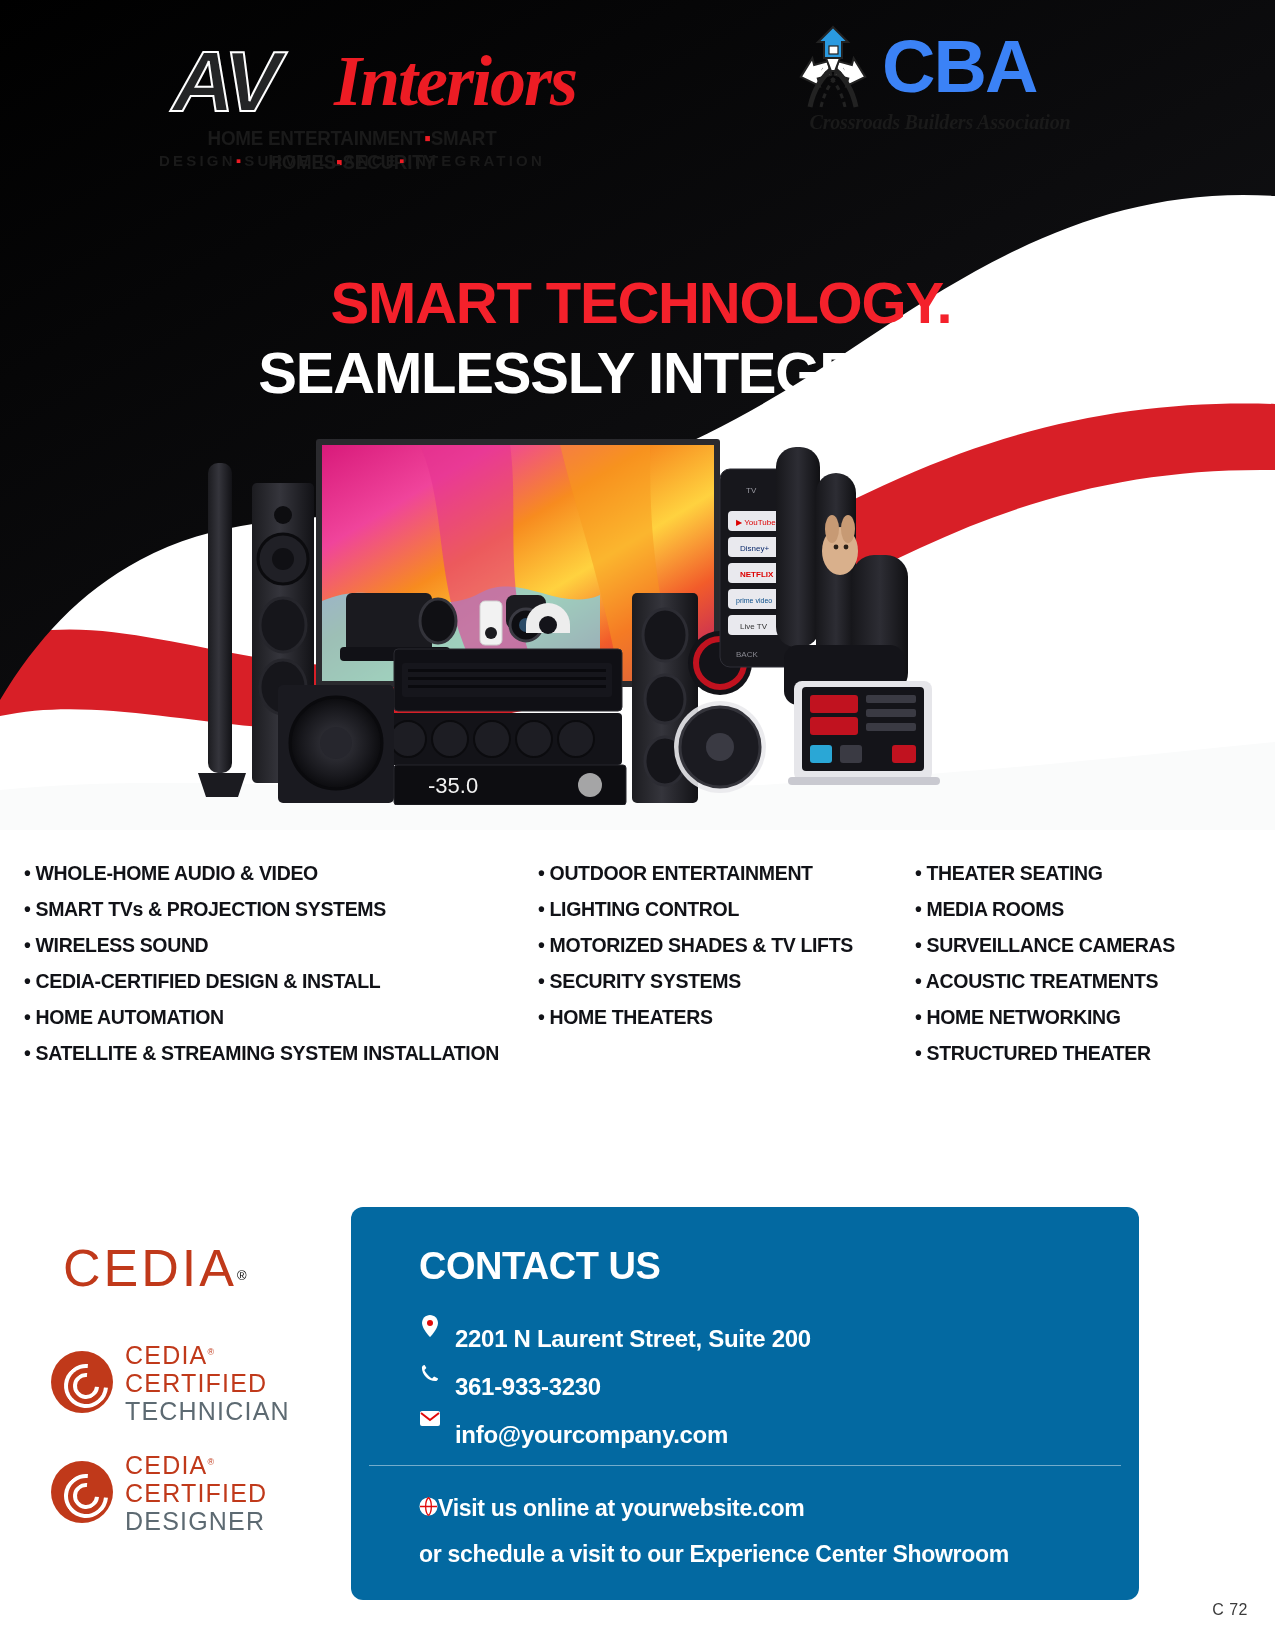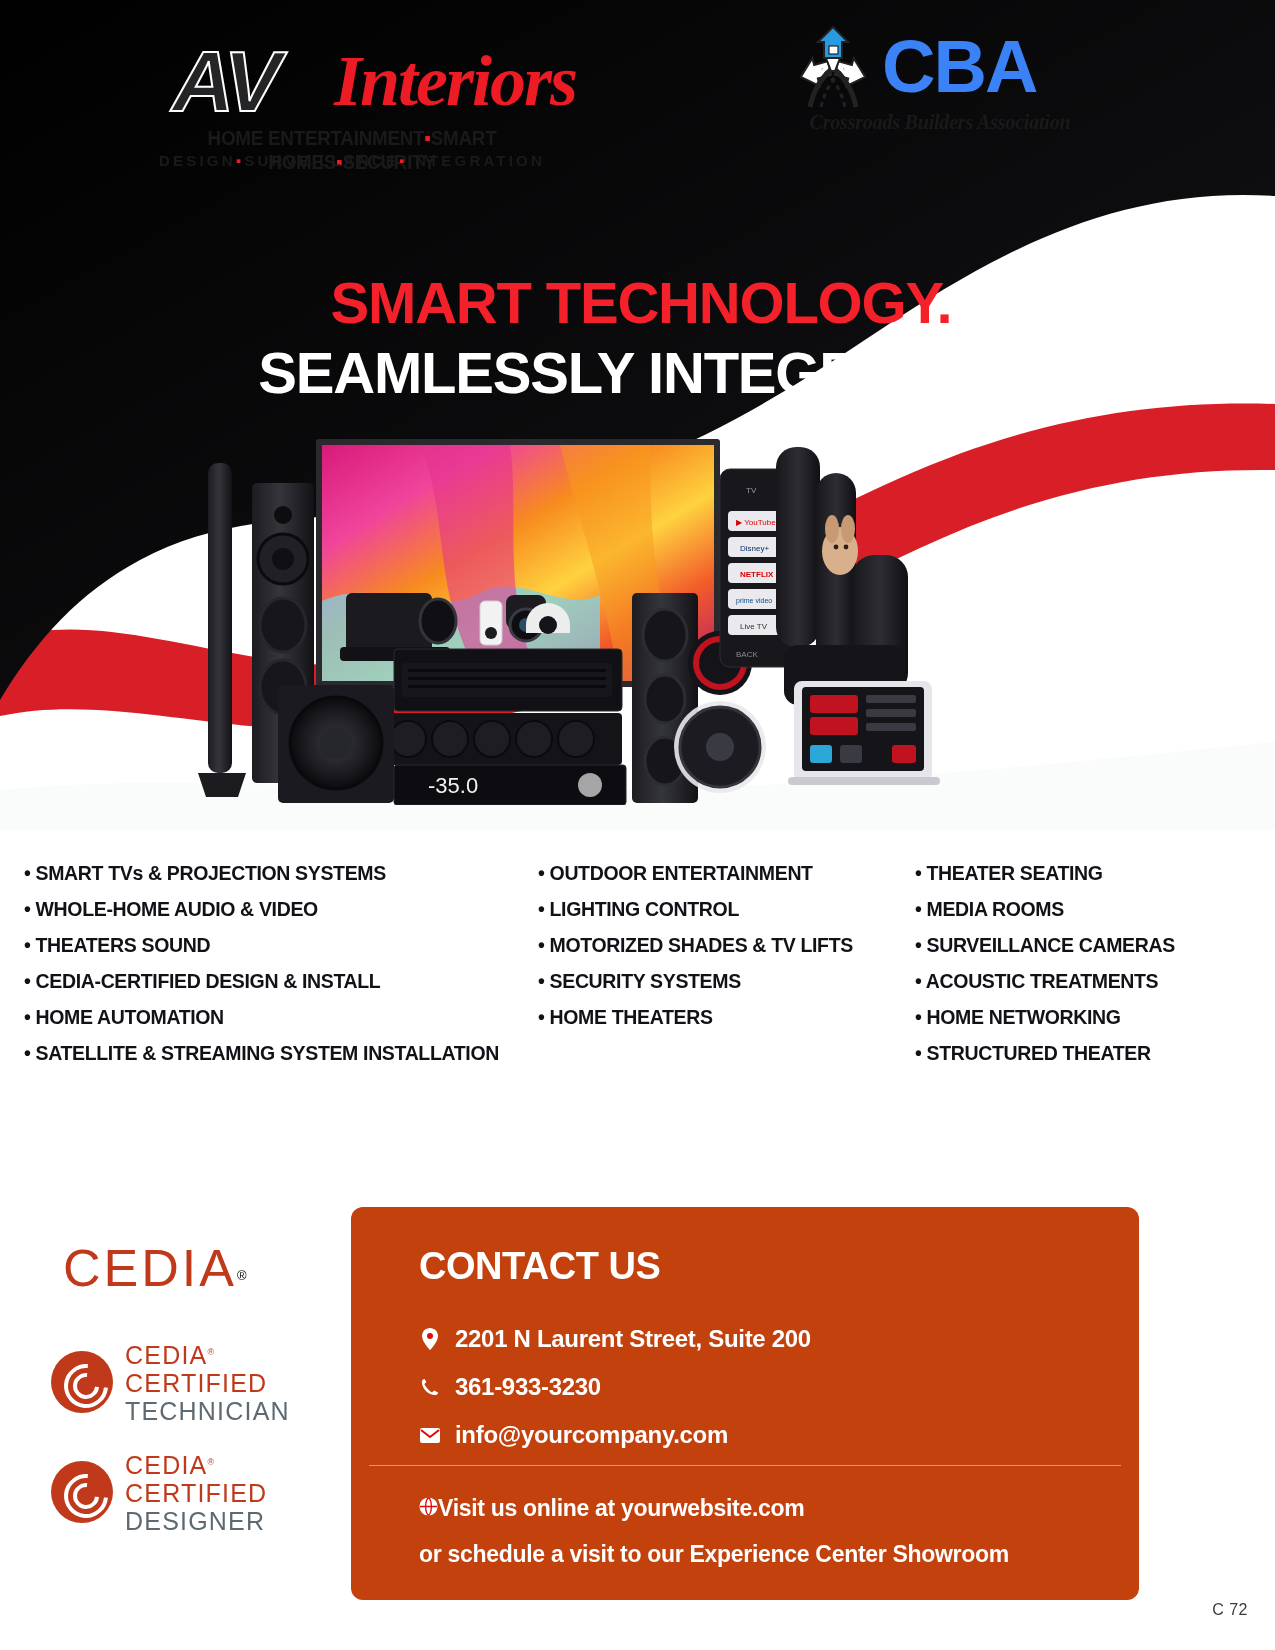--- a/index.html
+++ b/index.html
@@ -112,30 +112,30 @@
   }
   .cb-lines { line-height:28px; }
   .cb-l1 { font-size:25px; color:#c0391a; letter-spacing:1.2px; }
   .cb-l1 sup { font-size:9px; }
   .cb-l2 { font-size:25px; color:#c0391a; letter-spacing:1.2px; }
   .cb-l3 { font-size:25px; color:#5d6a72; letter-spacing:1.2px; }
 
   
   .contact {
     position:absolute; left:351px; top:1207px; width:788px; height:393px;
-    background:#c2410c; border-radius:12px; color:#fff;
+    background:#0369a1; border-radius:12px; color:#fff;
   }
   .contact-title {
     position:absolute; left:68px; top:38px;
     font-family:"Liberation Sans", sans-serif; font-weight:bold;
     font-size:38px; letter-spacing:-0.5px;
   }
   .contact-lines { position:absolute; left:68px; top:108px; width:680px; }
   .cline {
-    display:flex; align-items:center; gap:14px;
+    display:flex; align-items:flex-start; gap:14px;
     font-family:"Liberation Sans", sans-serif; font-weight:bold;
     font-size:24px; line-height:48px; letter-spacing:-0.3px;
   }
   .cline .ci { width:22px; display:flex; justify-content:center; flex:0 0 auto; }
   .divider {
     position:absolute; left:18px; top:258px; width:752px; height:1px;
     background:rgba(255,255,255,0.45);
   }
   .contact-foot { position:absolute; left:68px; top:278px; width:690px; }
   .fline {
@@ -397,23 +397,23 @@
           <rect x="660" y="320" width="22" height="18" rx="3" fill="#3a3a43"></rect>
           <rect x="712" y="320" width="24" height="18" rx="3" fill="#c1121f"></rect>
           <rect x="608" y="352" width="152" height="8" rx="4" fill="#c9c9d0"></rect>
         </g>
       </svg>
     </div>
   </div>
 
   <div class="services">
     <div class="svc-col c1">
+      <div class="svc-item"><span>•</span> <span>WHOLE-HOME AUDIO &amp; VIDEO</span></div>
       <div class="svc-item"><span>•</span> <span>SMART TVs &amp; PROJECTION SYSTEMS</span></div>
-      <div class="svc-item"><span>•</span> <span>WHOLE-HOME AUDIO &amp; VIDEO</span></div>
-      <div class="svc-item"><span>•</span> <span>THEATERS SOUND</span></div>
+      <div class="svc-item"><span>•</span> <span>WIRELESS SOUND</span></div>
       <div class="svc-item"><span>•</span> <span>CEDIA-CERTIFIED DESIGN &amp; INSTALL</span></div>
       <div class="svc-item"><span>•</span> <span>HOME AUTOMATION</span></div>
       <div class="svc-item"><span>•</span> <span>SATELLITE &amp; STREAMING SYSTEM INSTALLATION</span></div>
     </div>
 
     <div class="svc-col c2">
       <div class="svc-item"><span>•</span> <span>OUTDOOR ENTERTAINMENT</span></div>
       <div class="svc-item"><span>•</span> <span>LIGHTING CONTROL</span></div>
       <div class="svc-item"><span>•</span> <span>MOTORIZED SHADES &amp; TV LIFTS</span></div>
       <div class="svc-item"><span>•</span> <span>SECURITY SYSTEMS</span></div>

